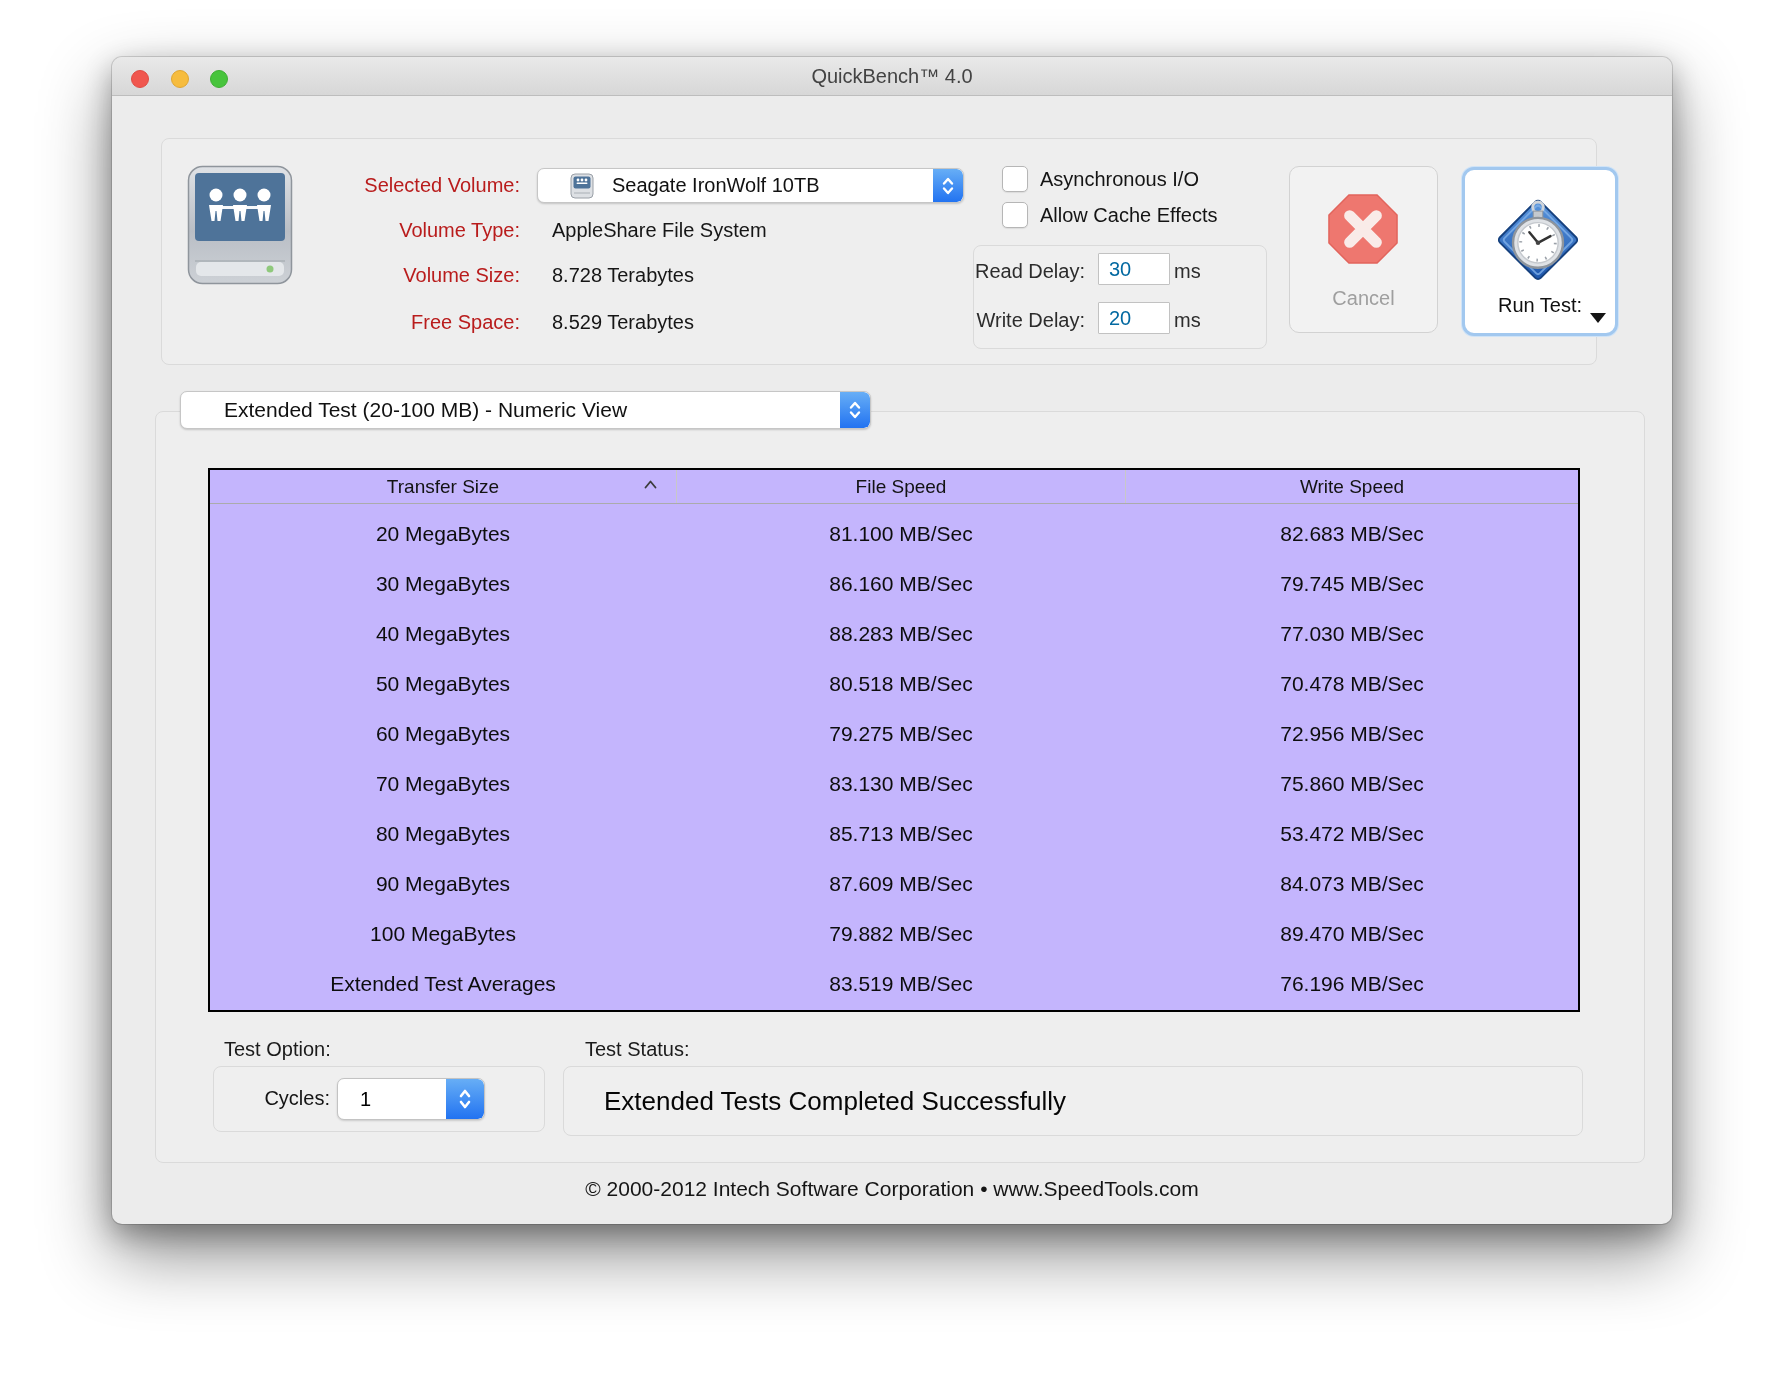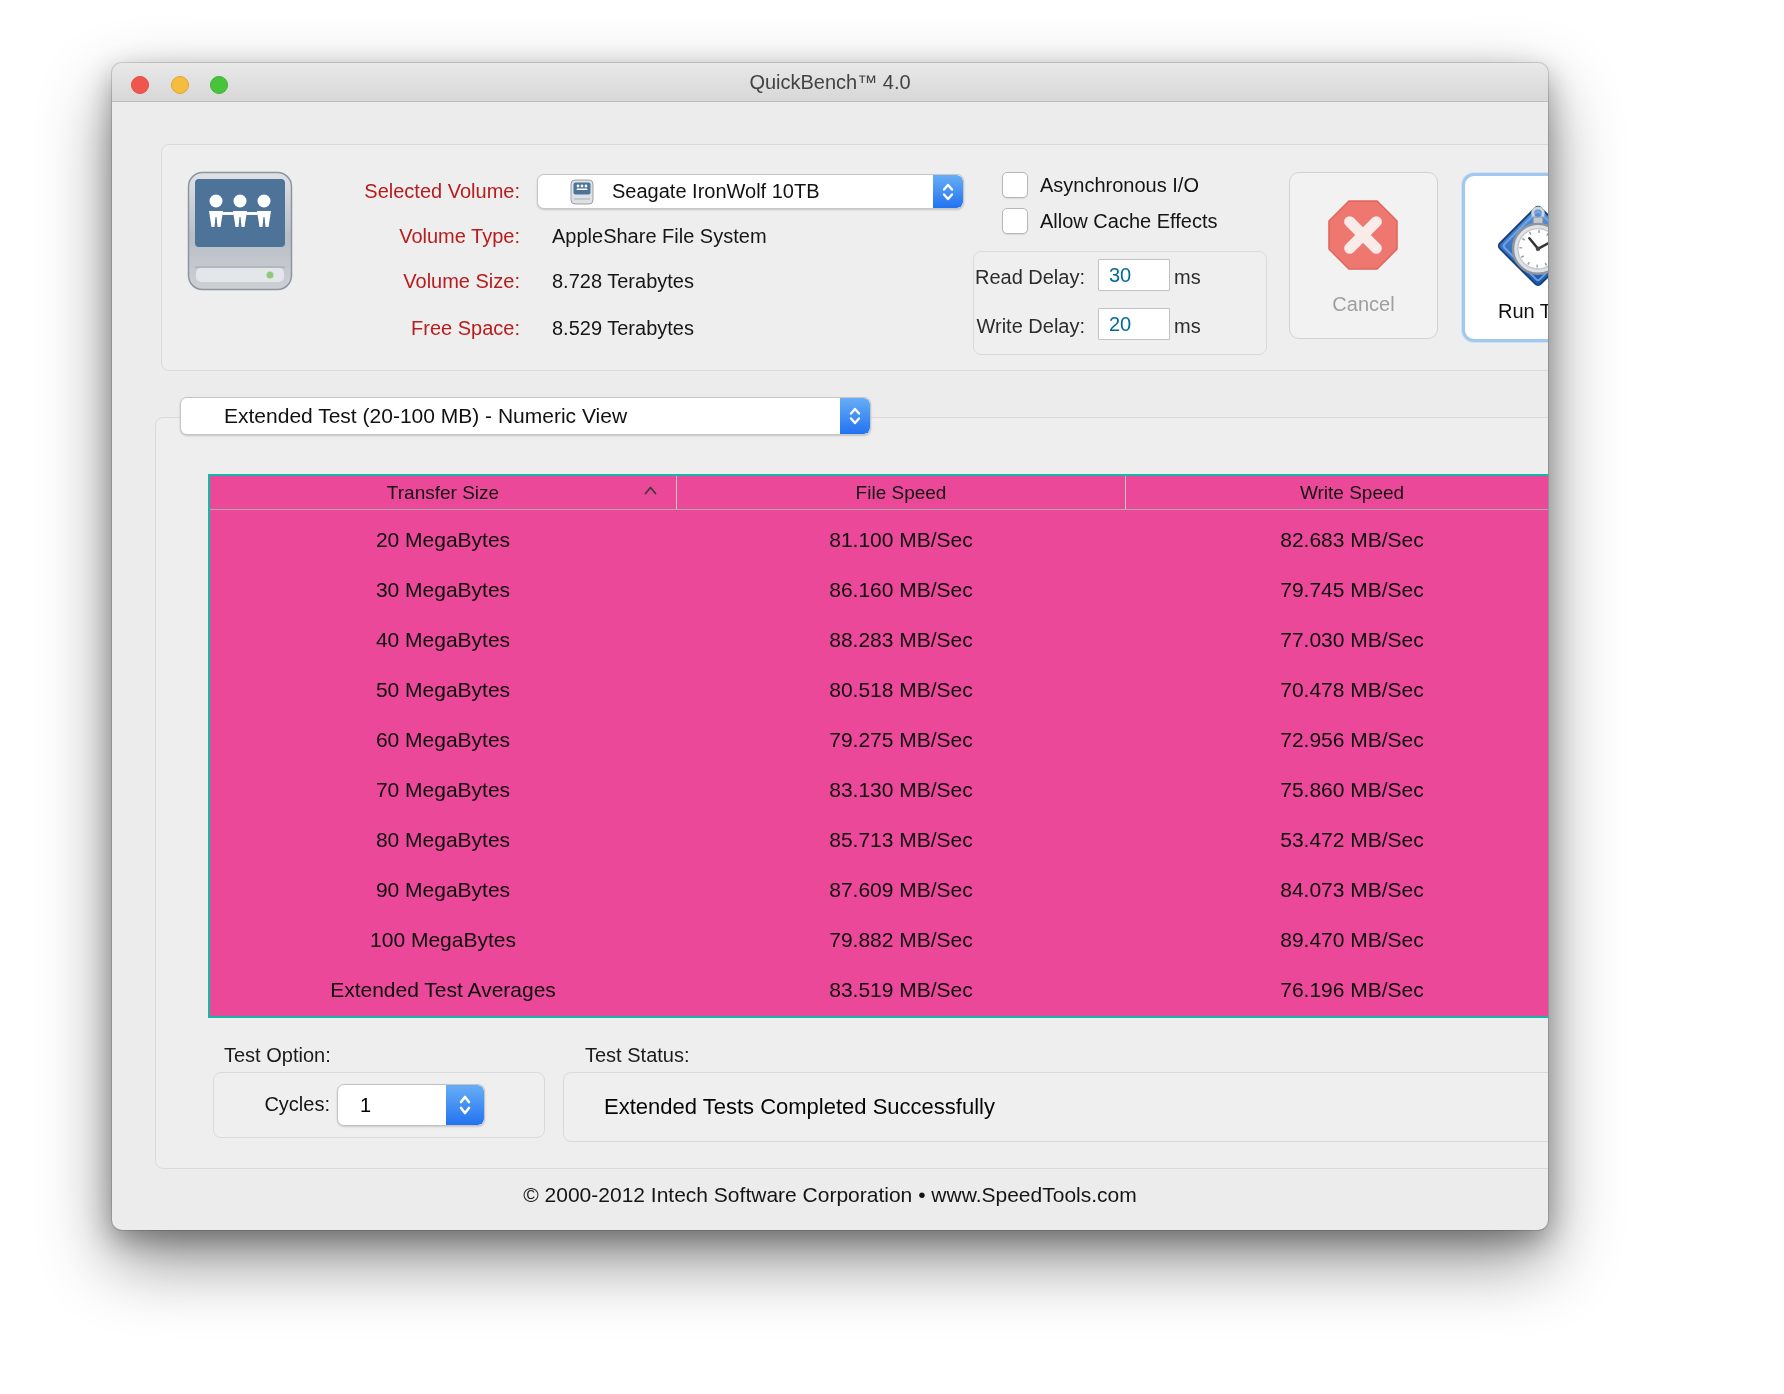--- a/index.html
+++ b/index.html
@@ -3,21 +3,21 @@
 <meta charset="utf-8">
 <style>
   html,body{margin:0;padding:0;}
   body{
     width:1784px;height:1394px;position:relative;background:#ffffff;
     font-family:"Liberation Sans","DejaVu Sans",sans-serif;color:#1c1c1c;
     -webkit-font-smoothing:antialiased;overflow:hidden;
   }
   
   .window{
-    position:absolute;left:112px;top:63px;width:1436px;height:1167px;
+    position:absolute;left:112px;top:57px;width:1560px;height:1167px;
     background:#ececec;border-radius:10px;
     box-shadow:0 30px 70px rgba(0,0,0,.45),0 10px 28px rgba(0,0,0,.30),0 0 0 1px rgba(0,0,0,.14);
     overflow:hidden;
   }
   .titlebar{
     position:absolute;left:0;top:0;width:100%;height:38px;
     background:linear-gradient(#e9e9e9,#d7d7d7);
     border-bottom:1px solid #bdbdbd;border-radius:10px 10px 0 0;
   }
   .title{
@@ -76,22 +76,22 @@
     box-shadow:0 0 0 1px #cfe3f7;
   }
   .run-label{color:#101010;}
   .run-caret{
     position:absolute;right:9px;bottom:10px;width:0;height:0;
     border-left:8px solid transparent;border-right:8px solid transparent;border-top:10px solid #151515;
   }
 
   
   .table{
-    position:absolute;left:96px;top:411px;width:1372px;height:544px;background:#ec4899;
-    border:2px solid #14b8a6;box-sizing:border-box;
+    position:absolute;left:96px;top:411px;width:1372px;height:544px;background:#c4b5fd;
+    border:2px solid #000000;box-sizing:border-box;
   }
   .thead{display:flex;height:33px;border-bottom:1px solid #ababab;align-items:center;}
   .th{font-size:19px;color:#131313;text-align:center;position:relative;height:33px;line-height:33px;}
   .th1{width:466px;}
   .th2{width:450px;border-left:1px solid #c8c8c8;border-right:1px solid #c8c8c8;box-sizing:border-box;}
   .th3{flex:1;}
   .sort-caret{position:absolute;right:18px;top:9px;}
   .tbody{padding-top:5px;}
   .trow{display:flex;height:50px;align-items:center;}
   .td{font-size:21px;color:#0d0d0d;text-align:center;}
@@ -105,21 +105,21 @@
     text-align:right;font-size:20px;color:#141414;}
   .cycles-field{
     position:absolute;left:225px;top:1021px;width:146px;height:40px;background:#fff;
     border:1px solid #c3c3c3;border-radius:7px;display:flex;box-shadow:0 1px 2px rgba(0,0,0,.15);
     overflow:hidden;
   }
   .cycles-value{flex:1;font-size:20px;line-height:40px;padding-left:22px;color:#000;}
   .cycles-stepper{width:38px;background:linear-gradient(#67aef6,#2273f1);
     display:flex;align-items:center;justify-content:center;border-radius:0 6px 6px 0;}
   .status-text{position:absolute;left:40px;top:0;height:100%;display:flex;align-items:center;
-    font-size:22px;color:#060606;}
+    font-size:26px;color:#060606;}
 
   .footer{position:absolute;left:0;top:1120px;width:100%;text-align:center;font-size:21px;color:#151515;}
 </style>
 </head>
 <body>
 
 <div class="window">
 
   <div class="titlebar">
     <span class="tl red"></span>

